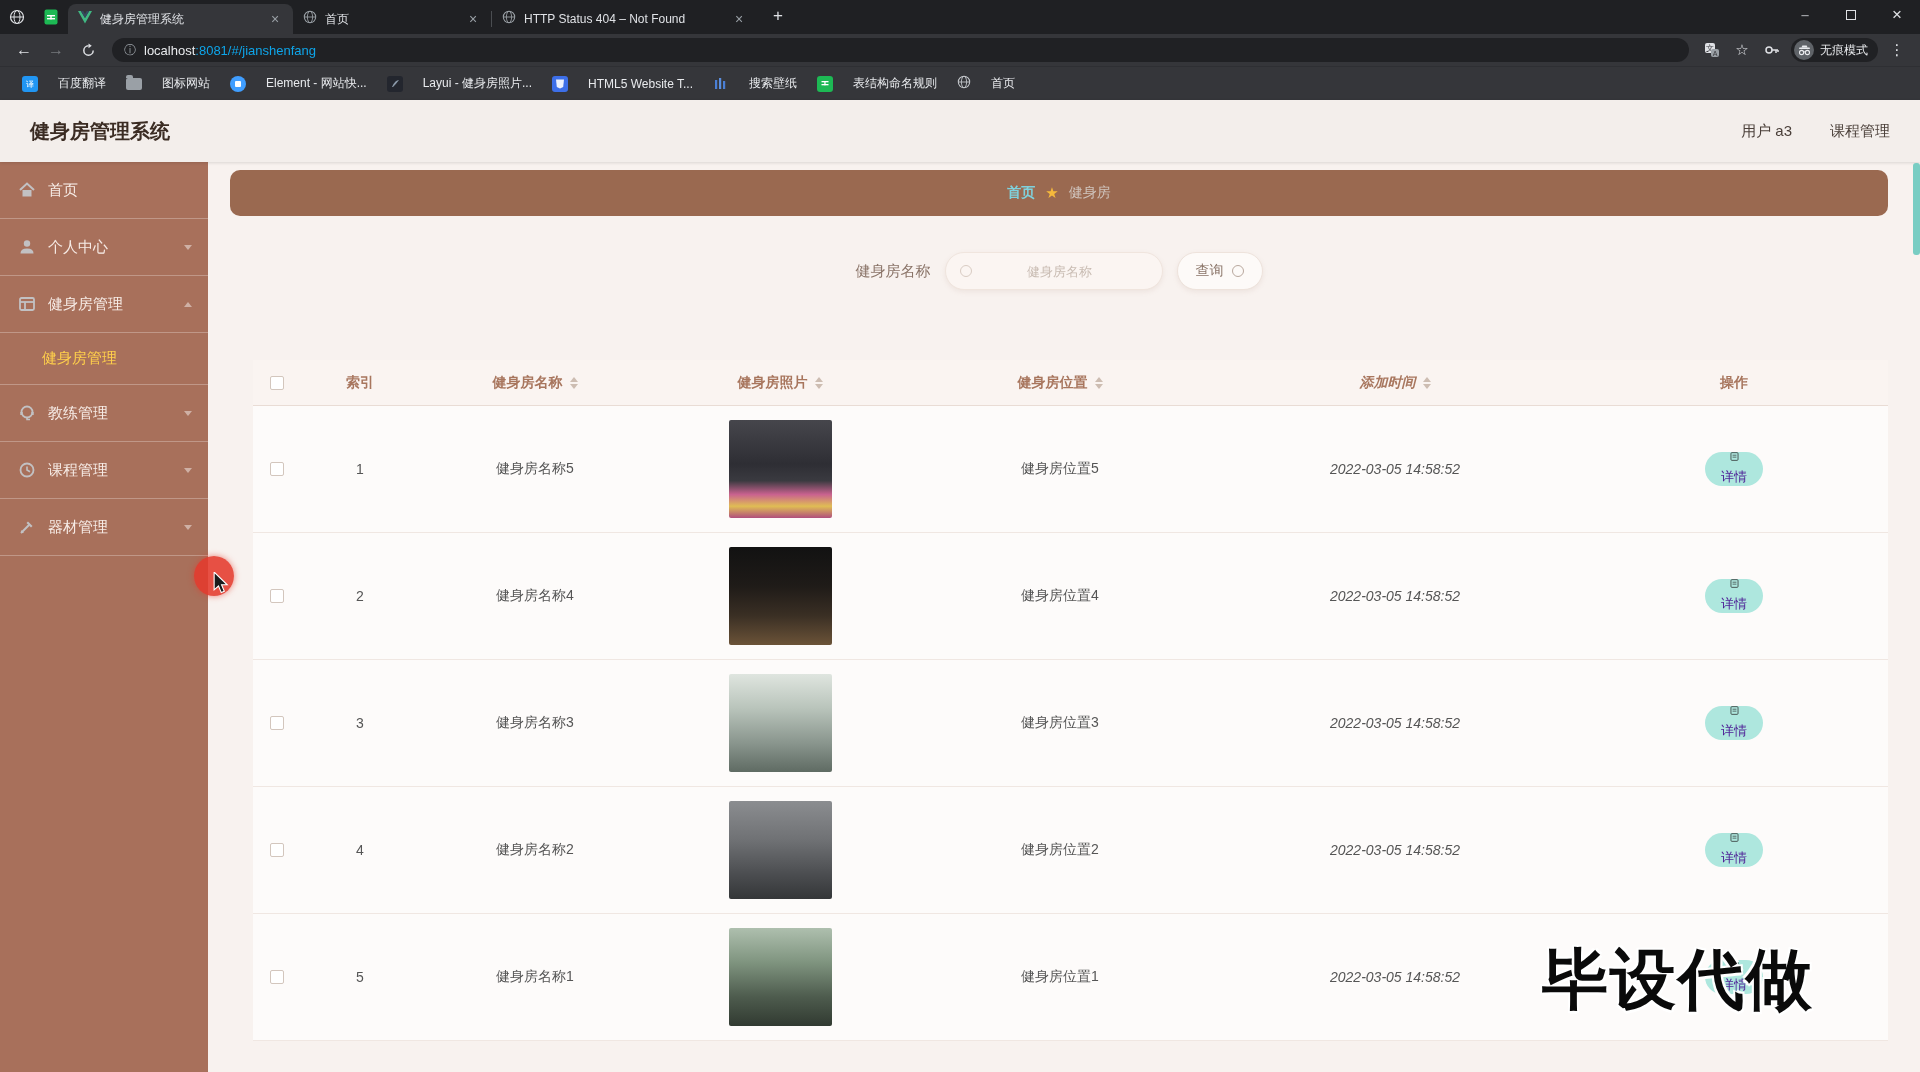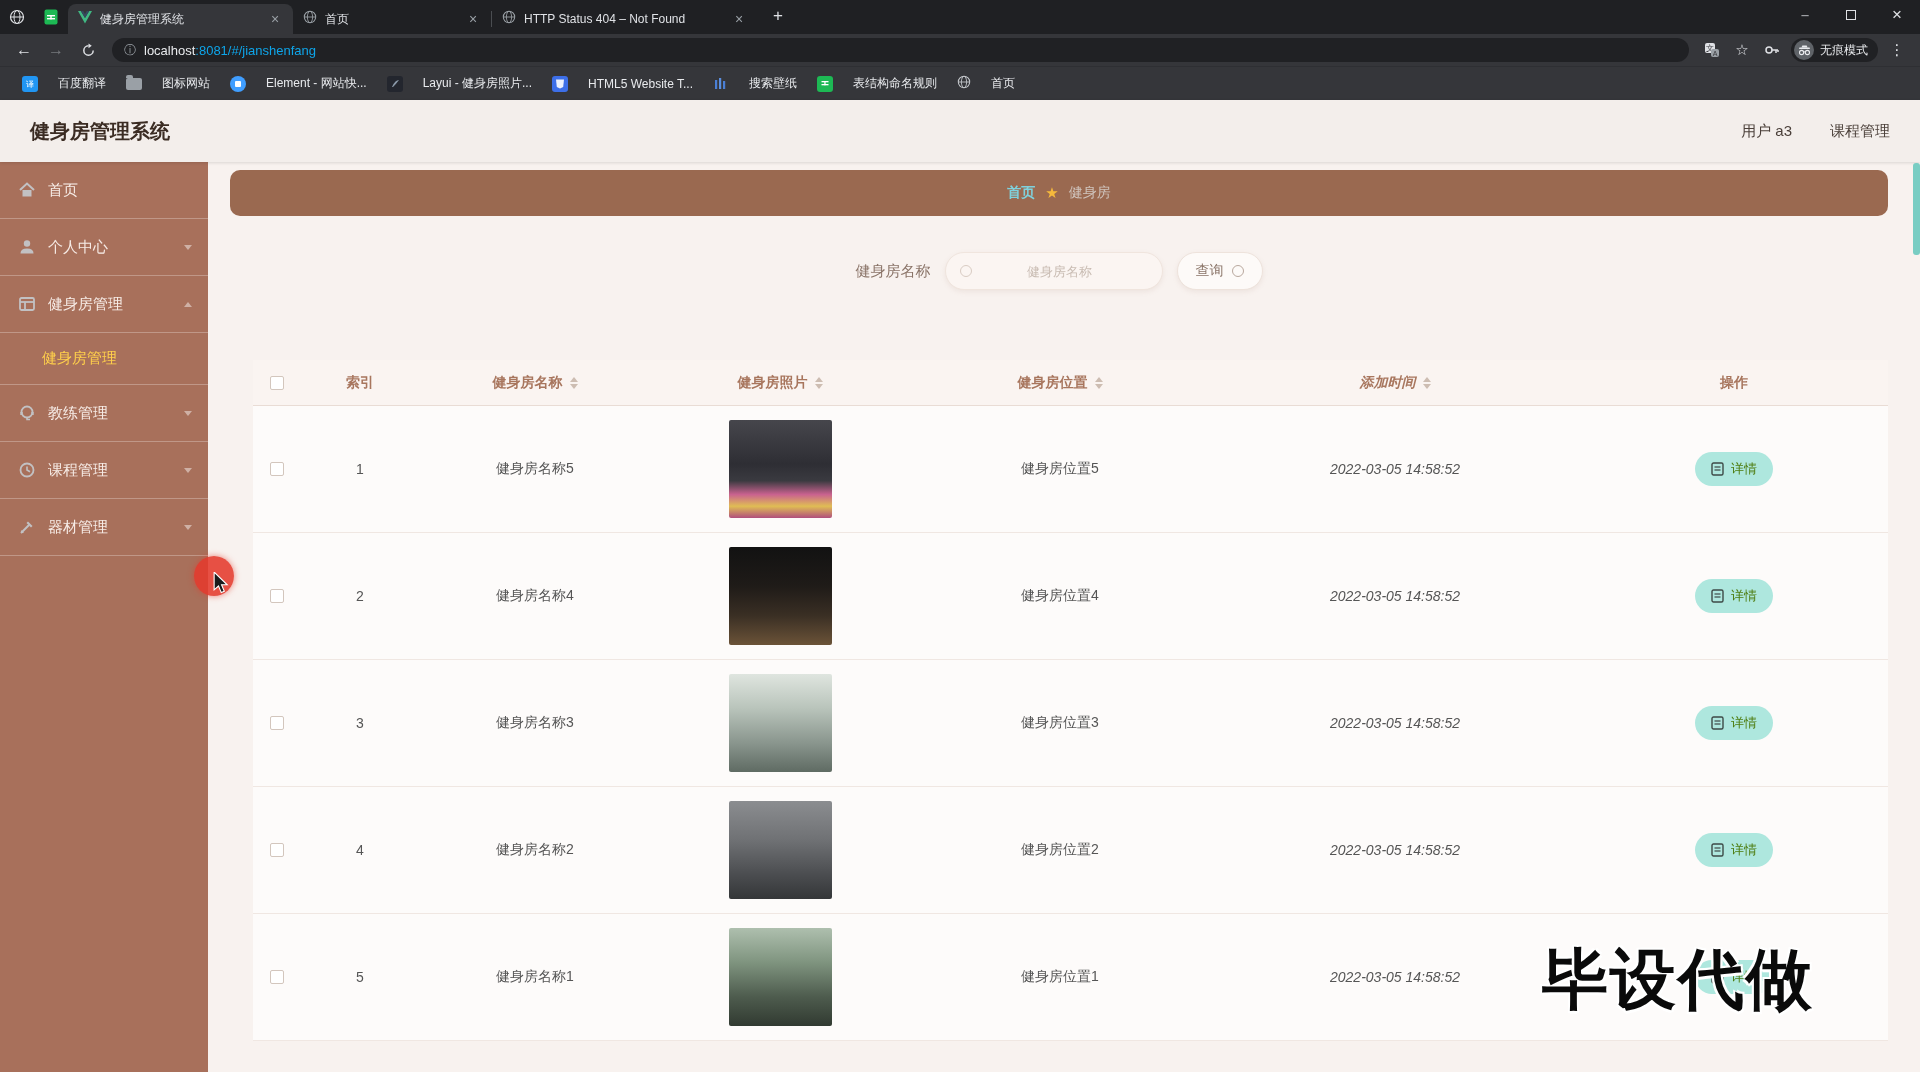--- a/index.html
+++ b/index.html
@@ -93,21 +93,21 @@
   .sort .asc { border-bottom:5px solid #cdbdb2; }
   .sort .desc { border-top:5px solid #cdbdb2; }
   .checkbox { width:14px; height:14px; border:1px solid #d3c6bd; border-radius:2px; background:#fff; cursor:pointer; }
   .row { height:127px; }
   .photo { width:103px; height:98px; border-radius:2px; }
   .p1 { background:linear-gradient(180deg,#46464c 0%,#2e2e34 45%,#3a3a40 62%,#c9628f 76%,#e0bd54 88%,#b04f7d 100%); }
   .p2 { background:linear-gradient(180deg,#121212 0%,#1f1b18 40%,#3a2f24 70%,#6b5338 100%); }
   .p3 { background:linear-gradient(180deg,#dfe5df 0%,#b9c4bb 35%,#8a968e 70%,#5f6b63 100%); }
   .p4 { background:linear-gradient(180deg,#8b8d90 0%,#6f7174 40%,#4b4d50 75%,#343638 100%); }
   .p5 { background:linear-gradient(180deg,#aebfae 0%,#7f947f 35%,#4e5c4e 70%,#313a31 100%); }
-  .detail-btn { display:inline-flex; align-items:center; gap:7px; height:34px; padding:0 16px; background:#aee7de; border:none; border-radius:17px; font-size:13px; color:#4d7c0f; cursor:pointer; font-family:inherit; }
+  .detail-btn { display:inline-flex; align-items:center; gap:7px; height:34px; padding:0 16px; background:#aee7de; border:none; border-radius:17px; font-size:13px; color:#4c1d95; cursor:pointer; font-family:inherit;flex-direction:column; }
 
   
   .watermark { position:absolute; top:935px; right:106px; font-size:66px; font-weight:900; color:#0a0a0a; letter-spacing:2px; z-index:20;
     text-shadow:2px 2px 0 #fff,-2px -2px 0 #fff,2px -2px 0 #fff,-2px 2px 0 #fff,0 3px 0 #fff; }
   .cursor-hl { position:absolute; left:194px; top:556px; width:40px; height:40px; border-radius:50%; background:rgba(228,57,44,.88); box-shadow:0 0 6px rgba(228,57,44,.6); z-index:21; }
   .cursor-hl svg { position:absolute; left:18px; top:16px; }
   .scroll-thumb { position:absolute; right:0; top:163px; width:7px; height:92px; background:#79cdc3; border-radius:3px; z-index:15; }
 </style>
 </head>
 <body>

